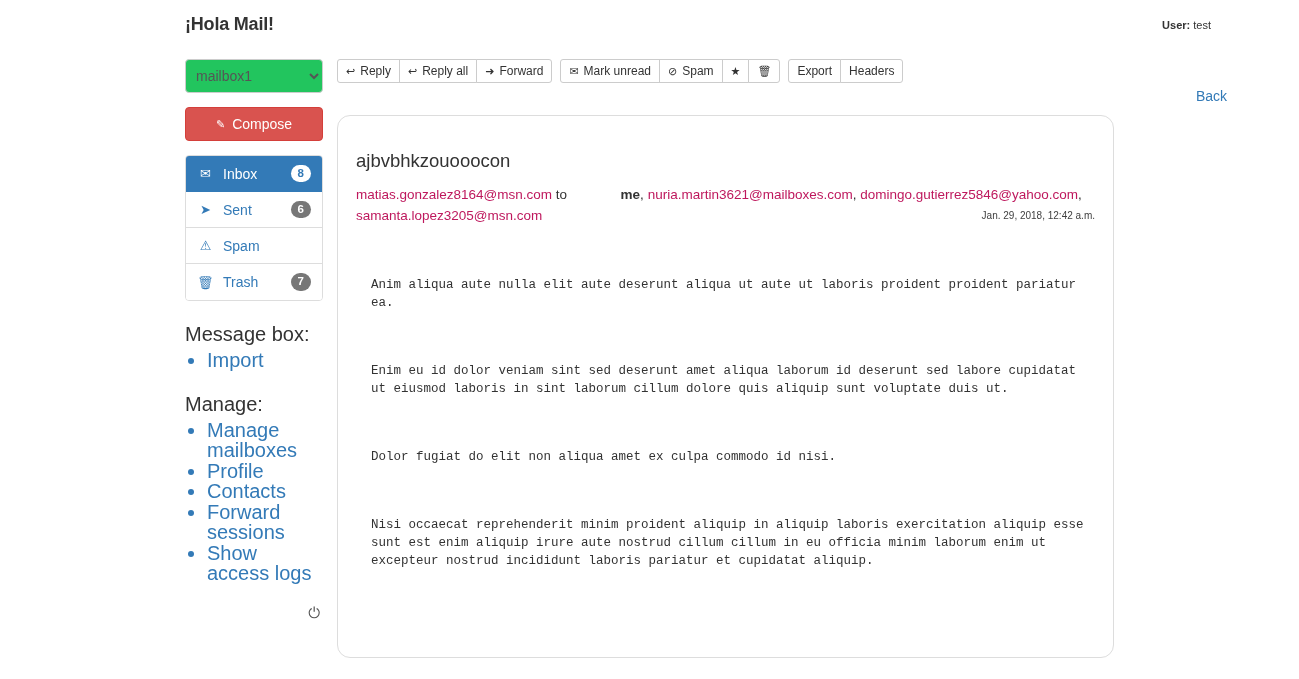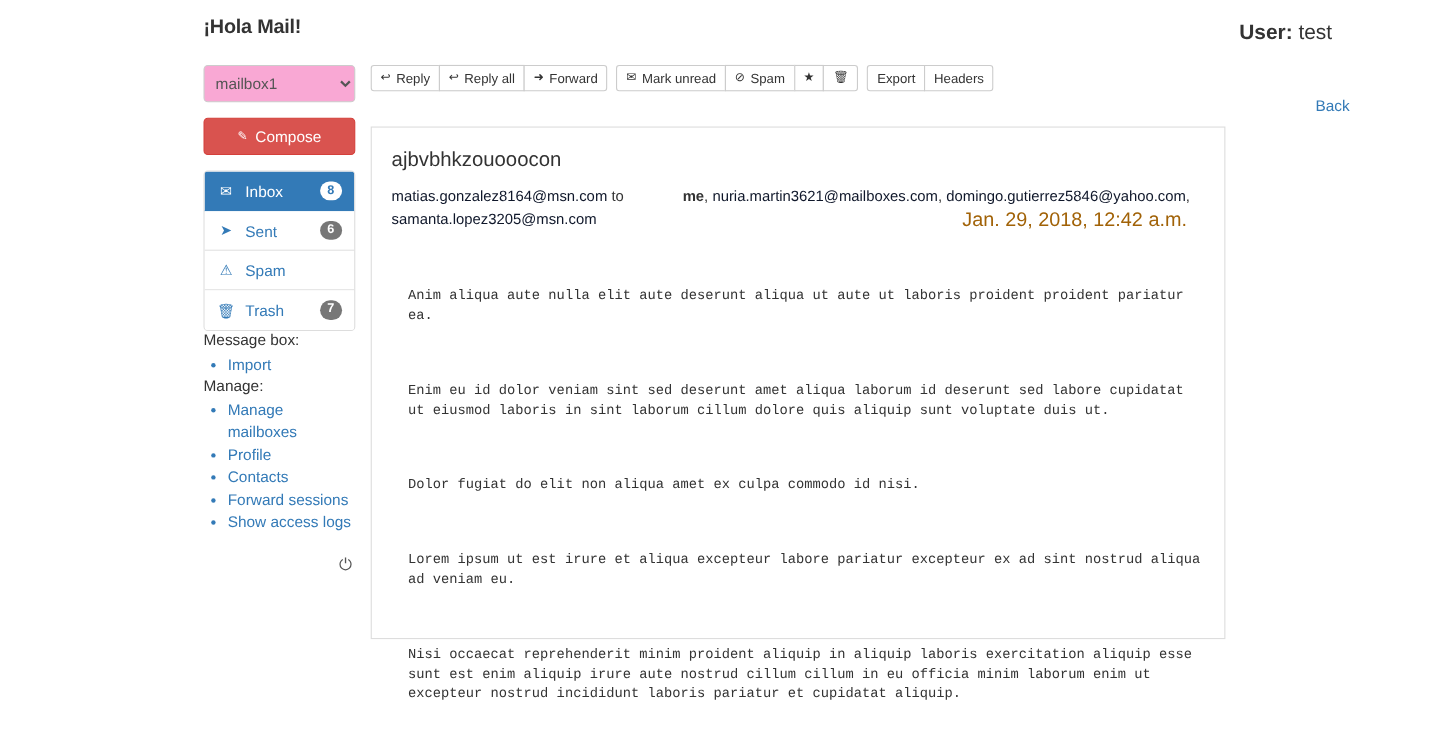--- a/index.html
+++ b/index.html
@@ -25,42 +25,42 @@
     top: 14px;
     font-size: 18px;
     font-weight: bold;
     color: #333;
     letter-spacing: -0.2px;
   }
   .user-info {
     position: absolute;
     right: 88px;
     top: 19px;
-    font-size: 19px;
+    font-size: 11px;
     color: #333;
   }
   .user-info .lbl { font-weight: bold; }
 
   
   .sidebar {
     position: absolute;
     left: 185px;
     top: 59px;
     width: 138px;
   }
   select.mailbox-select {
     width: 138px;
     height: 34px;
     padding: 4px 6px;
     font-size: 14px;
     font-family: "Liberation Sans", sans-serif;
     color: #555;
     border: 1px solid #ccc;
     border-radius: 4px;
-    background: #f9a8d4;
+    background: #22c55e;
   }
   .compose-btn {
     margin-top: 14px;
     width: 138px;
     height: 34px;
     background: #d9534f;
     border: 1px solid #d43f3a;
     border-radius: 4px;
     color: #fff;
     font-size: 14px;
@@ -114,21 +114,22 @@
     line-height: 1;
     min-width: 20px;
     text-align: center;
   }
   .nav-item.active .badge {
     background: #ffffff;
     color: #337ab7;
   }
 
   .side-section {
-    font-size: 14px;
+    margin-top: 22px;
+    font-size: 20px;
     color: #333;
   }
   .side-section .sec-title { margin-bottom: 2px; }
   .side-section ul {
     margin: 4px 0 0 0;
     padding-left: 22px;
     list-style: disc;
   }
   .side-section li {
     margin: 0 0 0 0;
@@ -191,50 +192,50 @@
     text-decoration: none;
     cursor: pointer;
   }
 
   
   .panel {
     position: absolute;
     left: 337px;
     top: 115px;
     width: 777px;
-    height: 466px;
+    height: 543px;
     background: #ffffff;
     border: 1px solid #dddddd;
-    border-radius: 0;
-    padding: 18px 18px 0 18px;
+    border-radius: 13px;
+    padding: 34px 18px 0 18px;
   }
   .subject {
     font-size: 18.5px;
     color: #333;
     margin: 0 0 12px 0;
     font-weight: normal;
   }
   .addr-line {
     font-size: 13.5px;
     line-height: 21px;
     position: relative;
   }
   .addr {
-    color: #0f172a;
+    color: #be185d;
     text-decoration: none;
     cursor: pointer;
   }
   .to-word { color: #333; }
   .me { color: #333; font-weight: bold; margin-left: 46px; }
   .date {
     position: absolute;
-    right: 16px;
+    right: 0;
     bottom: 0;
-    color: #a16207;
-    font-size: 18px;
+    color: #404040;
+    font-size: 10px;
   }
   .body {
     margin-top: 14px;
     font-family: "Liberation Mono", monospace;
     font-size: 12.5px;
     line-height: 18px;
     color: #333;
     white-space: pre-wrap;
   }
   .body p { margin: 0 0 14px 15px; }
@@ -361,19 +362,18 @@
       <a class="addr">domingo.gutierrez5846@yahoo.com</a><span>,</span>
       <br>
       <a class="addr">samanta.lopez3205@msn.com</a>
       <span class="date">Jan. 29, 2018, 12:42 a.m.</span>
     </div>
 
     <div class="body">
       <p>Anim aliqua aute nulla elit aute deserunt aliqua ut aute ut laboris proident proident pariatur ea.</p>
       <p>Enim eu id dolor veniam sint sed deserunt amet aliqua laborum id deserunt sed labore cupidatat ut eiusmod laboris in sint laborum cillum dolore quis aliquip sunt voluptate duis ut.</p>
       <p>Dolor fugiat do elit non aliqua amet ex culpa commodo id nisi.</p>
-      <p>Lorem ipsum ut est irure et aliqua excepteur labore pariatur excepteur ex ad sint nostrud aliqua ad veniam eu.</p>
       <p>Nisi occaecat reprehenderit minim proident aliquip in aliquip laboris exercitation aliquip esse sunt est enim aliquip irure aute nostrud cillum cillum in eu officia minim laborum enim ut excepteur nostrud incididunt laboris pariatur et cupidatat aliquip.</p>
     </div>
 
   </div>
 
 </div>
 
 </body></html>

